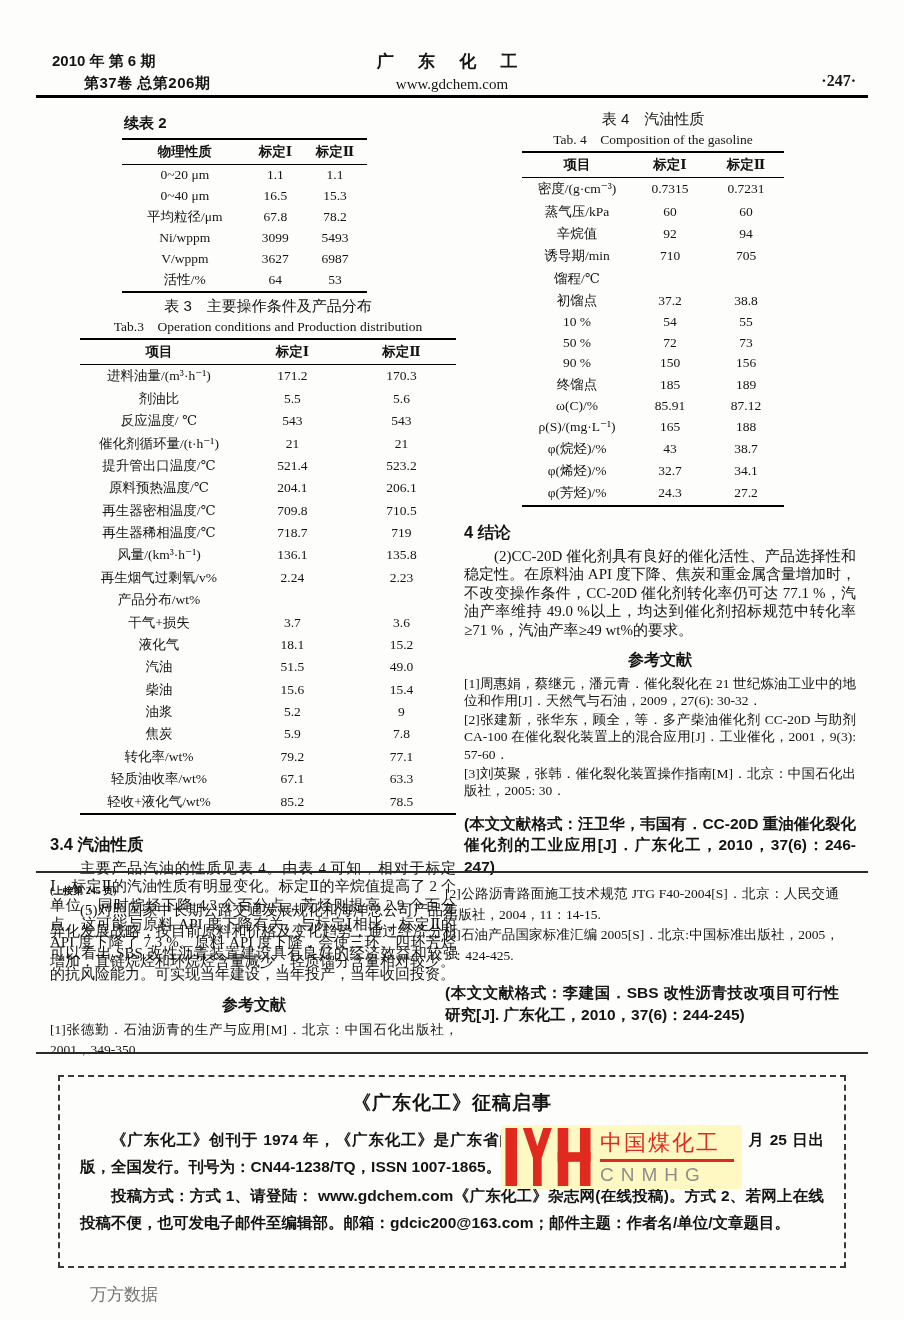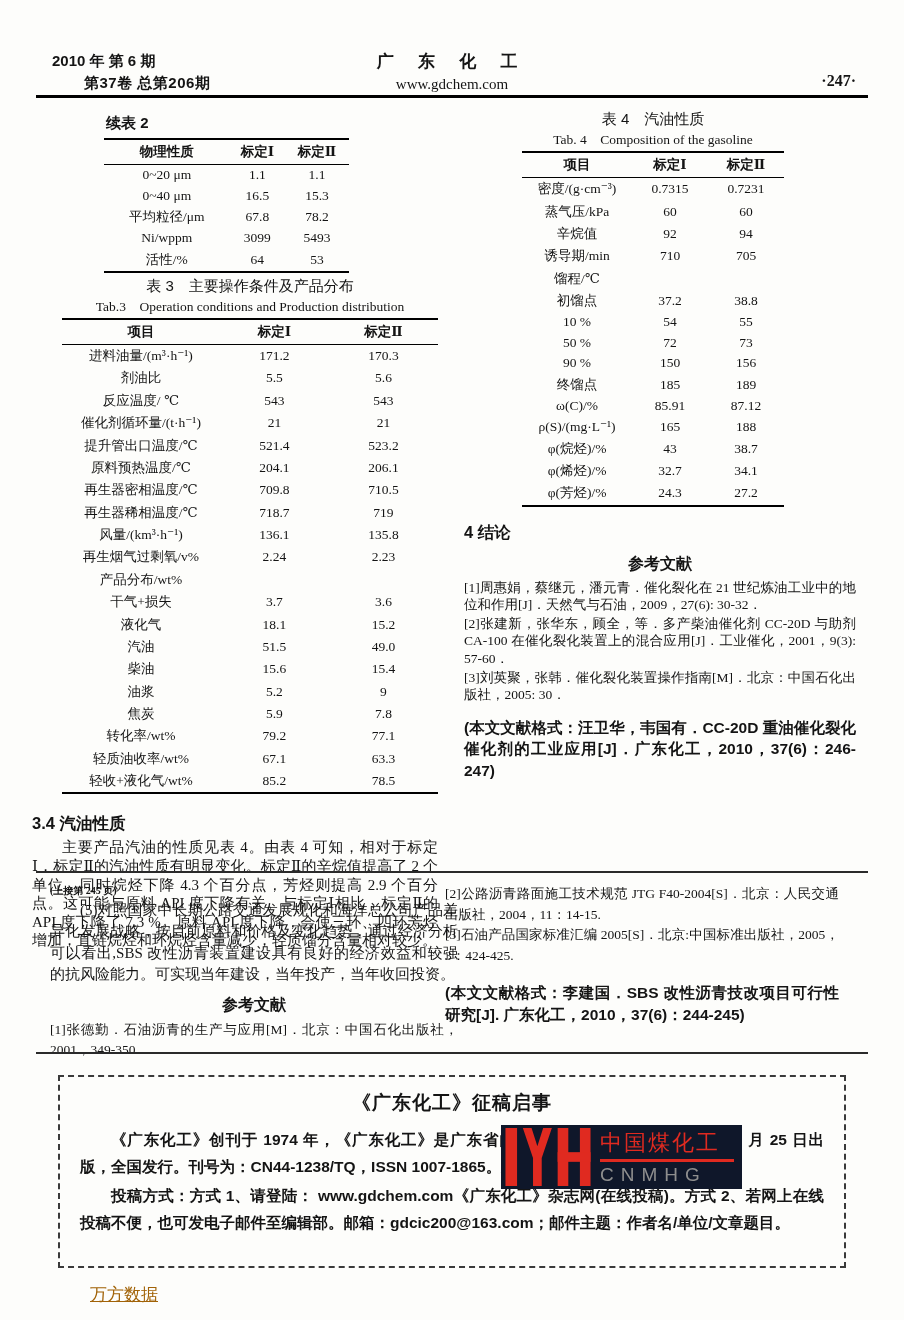--- a/index.html
+++ b/index.html
@@ -10,21 +10,21 @@
   
   .hdr-left{position:absolute;left:52px;top:50px;font-weight:bold;font-size:15px;line-height:22px;}
   .hdr-left .l2{letter-spacing:.5px;margin-left:32px;}
   .hdr-center{position:absolute;left:0;right:0;top:50px;text-align:center;}
   .hdr-center .jt{font-weight:bold;font-size:17px;letter-spacing:10px;}
   .hdr-center .ju{font-size:15px;margin-top:3px;}
   .hdr-right{position:absolute;right:48px;top:72px;font-size:16px;font-weight:bold;}
   .hdr-rule{position:absolute;left:36px;right:36px;top:95px;height:3px;background:#000;}
 
   
-  .col-left{position:absolute;left:32px;top:110px;width:406px;}
+  .col-left{position:absolute;left:50px;top:110px;width:406px;}
   .col-right{position:absolute;left:464px;top:110px;width:392px;}
 
   
   .tbl-label{font-weight:bold;font-size:15px;margin:4px 0 5px 2px;}
   .tbl-title-cn{font-weight:normal;font-size:15px;text-align:center;margin:0 0 2px 0;}
   .tbl-title-en{font-size:13.5px;text-align:center;margin:0 0 2px 0;}
   table.tbl{border-collapse:collapse;width:100%;border-top:2.5px solid #000;border-bottom:2.5px solid #000;
             font-size:13.5px;}
   table.tbl th{border-bottom:1.5px solid #000;font-weight:bold;padding:3px 0;text-align:center;font-size:13.5px;}
   table.tbl td{padding:2.2px 0;text-align:center;white-space:nowrap;}
@@ -55,30 +55,30 @@
 
   
   .notice{position:absolute;left:58px;top:1075px;width:788px;height:193px;border:2px dashed #3a3a3a;
           box-sizing:border-box;}
   .notice-title{font-weight:bold;font-size:19px;text-align:center;margin-top:13px;letter-spacing:1px;}
   .notice-p{font-weight:bold;font-size:15.5px;line-height:27px;margin:10px 20px 0 20px;text-align:justify;text-indent:2em;}
   .notice-p2{margin-top:2px;}
   .wm-gap{display:inline-block;width:150px;}
 
   
-  .watermark{position:absolute;left:501px;top:1125px;background:#0f172a;display:flex;align-items:center;
+  .watermark{position:absolute;left:501px;top:1125px;background:#fef9c3;display:flex;align-items:center;
              gap:9px;padding:3px 8px 3px 4px;z-index:6;}
   .wm-text{display:flex;flex-direction:column;}
   .wm-cn{color:#e02a20;font-size:22px;letter-spacing:2px;border-bottom:3px solid #e02a20;
          padding:0 14px 1px 0;font-family:"Liberation Sans","DejaVu Sans",sans-serif;}
   .wm-en{color:#8e8e8e;font-size:19px;letter-spacing:7px;margin-top:2px;
          font-family:"Liberation Sans","DejaVu Sans",sans-serif;}
 
-  .wanfang{position:absolute;left:90px;top:1283px;font-size:17px;color:#a16207;
-           font-family:"Liberation Sans","DejaVu Sans",sans-serif;text-decoration:underline;}
+  .wanfang{position:absolute;left:90px;top:1283px;font-size:17px;color:#737373;
+           font-family:"Liberation Sans","DejaVu Sans",sans-serif;}
 </style>
 </head>
 <body>
 
 <div class="page">
 
   <div class="hdr-left sans">
     <div class="l1">2010 年 第 6 期</div>
     <div class="l2">第37卷 总第206期</div>
   </div>
@@ -114,20 +114,25 @@
             </tr>
             <tr>
               <td>平均粒径/μm</td>
               <td>67.8</td>
               <td>78.2</td>
             </tr>
             <tr>
               <td>Ni/wppm</td>
               <td>3099</td>
               <td>5493</td>
+            </tr>
+            <tr>
+              <td>V/wppm</td>
+              <td>3627</td>
+              <td>6987</td>
             </tr>
             <tr>
               <td>活性/%</td>
               <td>64</td>
               <td>53</td>
             </tr>
           </tbody>
       </table>
     </div>
 
@@ -342,20 +347,21 @@
               <td>24.3</td>
               <td>27.2</td>
             </tr>
           </tbody>
       </table>
     </div>
 
     <div style="margin-top:15px;">
       <div class="sec-h sans" style="margin-top:0;">4 结论</div>
       <div>
+          <p class="body-p">(2)CC-20D 催化剂具有良好的催化活性、产品选择性和稳定性。在原料油 API 度下降、焦炭和重金属含量增加时，不改变操作条件，CC-20D 催化剂转化率仍可达 77.1 %，汽油产率维持 49.0 %以上，均达到催化剂招标规范中转化率≥71 %，汽油产率≥49 wt%的要求。</p>
         </div>
     </div>
 
     <div>
       <div class="ref-h sans">参考文献</div>
       <div>
           <p class="ref-item">[1]周惠娟，蔡继元，潘元青．催化裂化在 21 世纪炼油工业中的地位和作用[J]．天然气与石油，2009，27(6): 30-32．</p>
           <p class="ref-item">[2]张建新，张华东，顾全，等．多产柴油催化剂 CC-20D 与助剂 CA-100 在催化裂化装置上的混合应用[J]．工业催化，2001，9(3): 57-60．</p>
           <p class="ref-item">[3]刘英聚，张韩．催化裂化装置操作指南[M]．北京：中国石化出版社，2005: 30．</p>
         </div>

